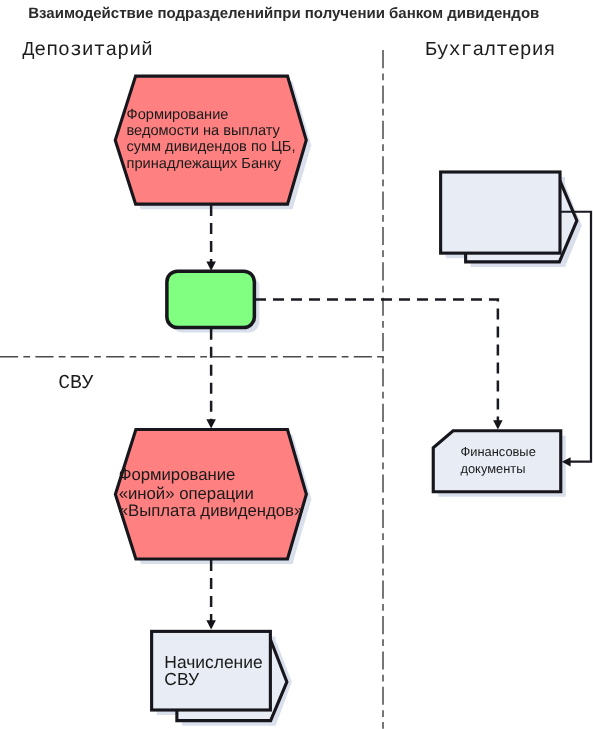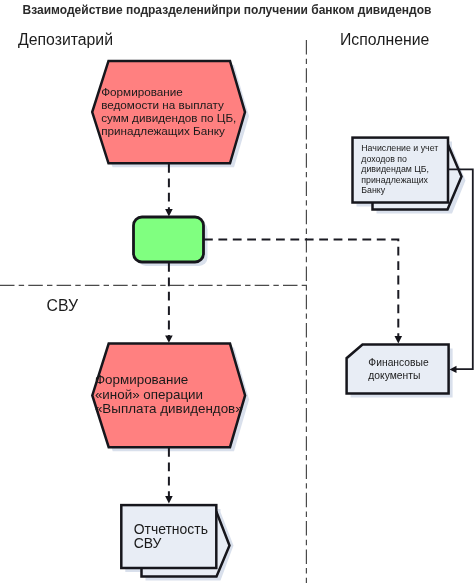--- a/index.html
+++ b/index.html
@@ -3,21 +3,21 @@
 <meta charset="utf-8">
 <style>
   html,body{margin:0;padding:0;}
   body{width:474px;height:583px;background:#ffffff;position:relative;overflow:hidden;
        font-family:"Liberation Sans",sans-serif;-webkit-font-smoothing:antialiased;}
   #stage{position:absolute;left:0;top:0;width:474px;height:583px;}
   svg.layer{position:absolute;left:0;top:0;width:474px;height:583px;overflow:visible;}
   .title{position:absolute;left:-10px;top:3px;width:474px;text-align:center;
          font-family:"Liberation Sans",sans-serif;font-size:12px;font-weight:bold;color:#2b2b2b;
          letter-spacing:0;}
-  .lane-label{position:absolute;font-family:Liberation Sans, sans-serif;font-size:15.8px;color:#1c1c1c;white-space:nowrap;line-height:16px;}
+  .lane-label{position:absolute;font-family:Liberation Mono, monospace;font-size:15.8px;color:#1c1c1c;white-space:nowrap;line-height:16px;}
   .node-text{position:absolute;text-align:left;font-family:"Liberation Sans",sans-serif;
              font-size:8.2px;color:#1a1a1a;line-height:10.6px;white-space:pre-line;
              display:flex;align-items:center;justify-content:center;}
 </style>
 </head>
 <body>
 
 <div id="stage">
   <div class="title">Взаимодействие подразделенийпри получении банком дивидендов</div>
 
@@ -63,32 +63,27 @@
     <g fill="#14141a" stroke="none">
       <polygon points="165.1,209.1 172.7,209.1 168.9,216.5"></polygon>
       <polygon points="165.1,335.4 172.7,335.4 168.9,342.8"></polygon>
       <polygon points="165.1,496.1 172.7,496.1 168.9,503.5"></polygon>
       <polygon points="394.5,336.1 402.1,336.1 398.3,343.5"></polygon>
       <polygon points="456.5,365.7 456.5,373.1 449.5,369.4"></polygon>
     </g>
   </svg>
 
   <div class="lane-label" style="left:18px;top:32px">Депозитарий</div>
-  <div class="lane-label" style="left:340px;top:32px">Исполнение</div>
+  <div class="lane-label" style="left:340px;top:32px">Бухгалтерия</div>
   <div class="lane-label" style="left:46.5px;top:298px">СВУ</div>
 
   <div class="node-text" style="left:68.8px;top:78px;width:200px;height:65px;font-size:11.7px;line-height:13px">Формирование
 ведомости на выплату
 сумм дивидендов по ЦБ,
 принадлежащих Банку</div>
-  <div class="node-text" style="left:349.8px;top:138px;width:100px;height:63px;font-size:8.8px;line-height:10.6px">Начисление и учет
-доходов по
-дивидендам ЦБ,
-принадлежащих
-Банку</div>
   <div class="node-text" style="left:348.5px;top:346px;width:100px;height:47px;font-size:10.3px;line-height:12.1px">Финансовые
 документы</div>
   <div class="node-text" style="left:68.8px;top:363.3px;width:200px;height:63px;font-size:13.4px;line-height:14.55px">Формирование
 «иной» операции
 «Выплата дивидендов»</div>
-  <div class="node-text" style="left:122.3px;top:504.8px;width:97px;height:63px;font-size:13.95px;line-height:14.4px">Отчетность
+  <div class="node-text" style="left:122.3px;top:504.8px;width:97px;height:63px;font-size:13.95px;line-height:14.4px">Начисление
 СВУ</div>
 </div>
 
 </body></html>

